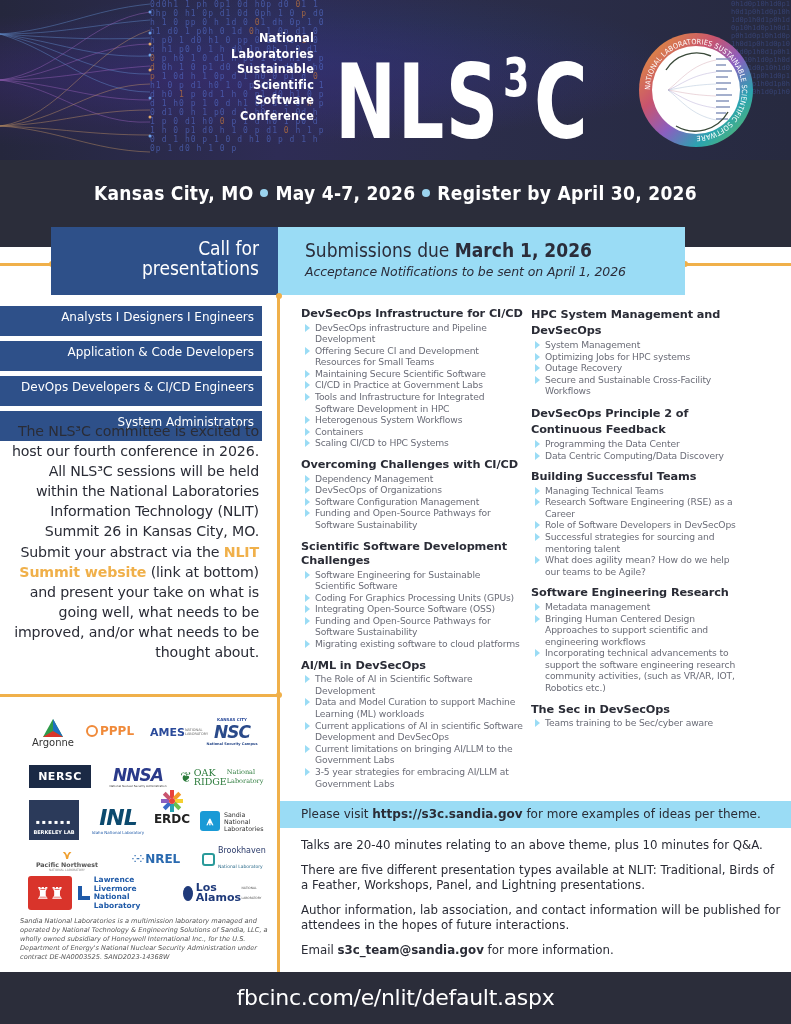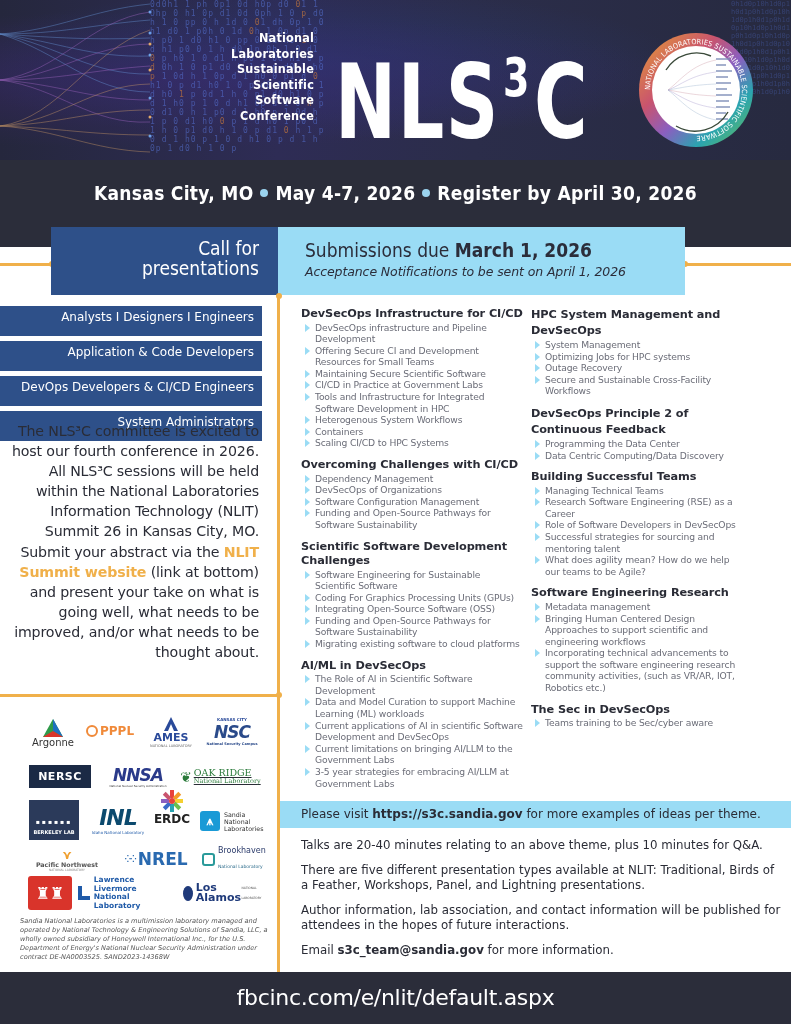--- a/index.html
+++ b/index.html
@@ -269,21 +269,21 @@
         <polygon points="10,0 20,18 0,18" fill="#2f9a4a"></polygon>
         <polygon points="10,0 20,18 10,12" fill="#1f6fc0"></polygon>
         <polygon points="0,18 10,12 20,18" fill="#d9342b"></polygon>
       </svg>
     <span style="font-size:10px; font-weight:normal; color:#333;">Argonne</span>
   </div>
   <div class="logo" style="left:66px; top:6px; width:52px; height:34px; justify-content:flex-start;">
     <span style="display:inline-block; width:12px; height:12px; border:2px solid #f08a3a; border-radius:50%; margin-right:2px;"></span>
     <span style="color:#f08a3a; font-size:12px;">PPPL</span>
   </div>
-  <div class="logo" style="left:124px; top:2px; width:54px; height:44px; flex-direction:column;">
+  <div class="logo" style="left:132px; top:2px; width:54px; height:44px; flex-direction:row;">
     <svg width="14" height="14" viewBox="0 0 14 14">
         <polygon points="7,0 14,14 10,14 7,7 4,14 0,14" fill="#2a4a9a"></polygon>
       </svg>
     <span style="color:#2a4a9a; font-size:11px;">AMES</span>
     <span style="color:#666; font-size:3.5px; font-weight:normal;">NATIONAL LABORATORY</span>
   </div>
   <div class="logo" style="left:184px; top:4px; width:56px; height:38px; flex-direction:column;">
     <span style="color:#2a4a9a; font-size:4px;">KANSAS CITY</span>
     <span style="color:#2a4a8a; font-size:17px; font-style:italic; letter-spacing:-1px;">NSC</span>
     <span style="color:#2a4a8a; font-size:3.5px;">National Security Campus</span>
@@ -291,21 +291,21 @@
 
   <div class="logo" style="left:9px; top:57px; width:62px; height:23px; background:#1b2a45; color:#ffffff; font-size:11px; letter-spacing:0.5px;">
       <span>NERSC</span>
     </div>
   <div class="logo" style="left:82px; top:56px; width:72px; height:26px; flex-direction:column;">
     <span style="color:#2a3a8a; font-size:17px; font-style:italic; letter-spacing:-1px; line-height:18px;">NNSA</span>
     <span style="color:#333; font-size:2.8px; font-weight:normal;">National Nuclear Security Administration</span>
   </div>
   <div class="logo" style="left:160px; top:56px; width:84px; height:26px; justify-content:flex-start;">
     <span style="color:#2a7a3a; font-size:14px; margin-right:2px;">❦</span>
-    <span style="display:flex; flex-direction:column; line-height:9px;text-decoration:underline;">
+    <span style="display:flex; flex-direction:row; line-height:9px;">
       <span style="color:#2a7a3a; font-family:'DejaVu Serif', serif; font-size:9.5px; font-weight:normal;">OAK RIDGE</span>
       <span style="color:#2a7a3a; font-family:'DejaVu Serif', serif; font-size:6.5px; font-weight:normal;">National Laboratory</span>
     </span>
   </div>
 
   <div class="logo" style="left:9px; top:92px; width:50px; height:40px; background:#2b3a5a; color:#fff; font-size:5px; flex-direction:column; justify-content:flex-end; padding-bottom:5px;">
     <span style="font-size:6px; letter-spacing:2px; margin-bottom:4px;">▪▪▪▪▪▪</span>
     <span>BERKELEY LAB</span>
   </div>
   <div class="logo" style="left:68px; top:92px; width:60px; height:40px; flex-direction:column;">
@@ -337,21 +337,21 @@
     </span>
   </div>
 
   <div class="logo" style="left:8px; top:137px; width:78px; height:30px; flex-direction:column;">
     <span style="color:#f0a030; font-size:12px; line-height:12px;">⋎</span>
     <span style="color:#555; font-size:6.3px;">Pacific Northwest</span>
     <span style="color:#888; font-size:3px; font-weight:normal;">NATIONAL LABORATORY</span>
   </div>
   <div class="logo" style="left:98px; top:140px; width:76px; height:22px;">
     <span style="color:#2a6ab0; font-size:8px; margin-right:2px; letter-spacing:-1px;">⁘⁘</span>
-    <span style="color:#2a6ab0; font-size:17px;">NREL</span>
+    <span style="color:#2a6ab0; font-size:12px;">NREL</span>
   </div>
   <div class="logo" style="left:182px; top:140px; width:70px; height:22px; justify-content:flex-start;">
     <span style="display:inline-block; width:13px; height:13px; border:2px solid #2a9a9a; border-radius:3px; margin-right:3px;"></span>
     <span style="display:flex; flex-direction:column; line-height:8px;gap:8px;">
       <span style="color:#2a3a6a; font-size:8px; font-weight:normal;">Brookhaven</span>
       <span style="color:#2a6a8a; font-size:4.5px; font-weight:normal;">National Laboratory</span>
     </span>
   </div>
 
   <div class="logo" style="left:8px; top:168px; width:44px; height:34px; background:#d9342b; border-radius:3px; color:#fff; font-size:16px;">♜♜</div>

